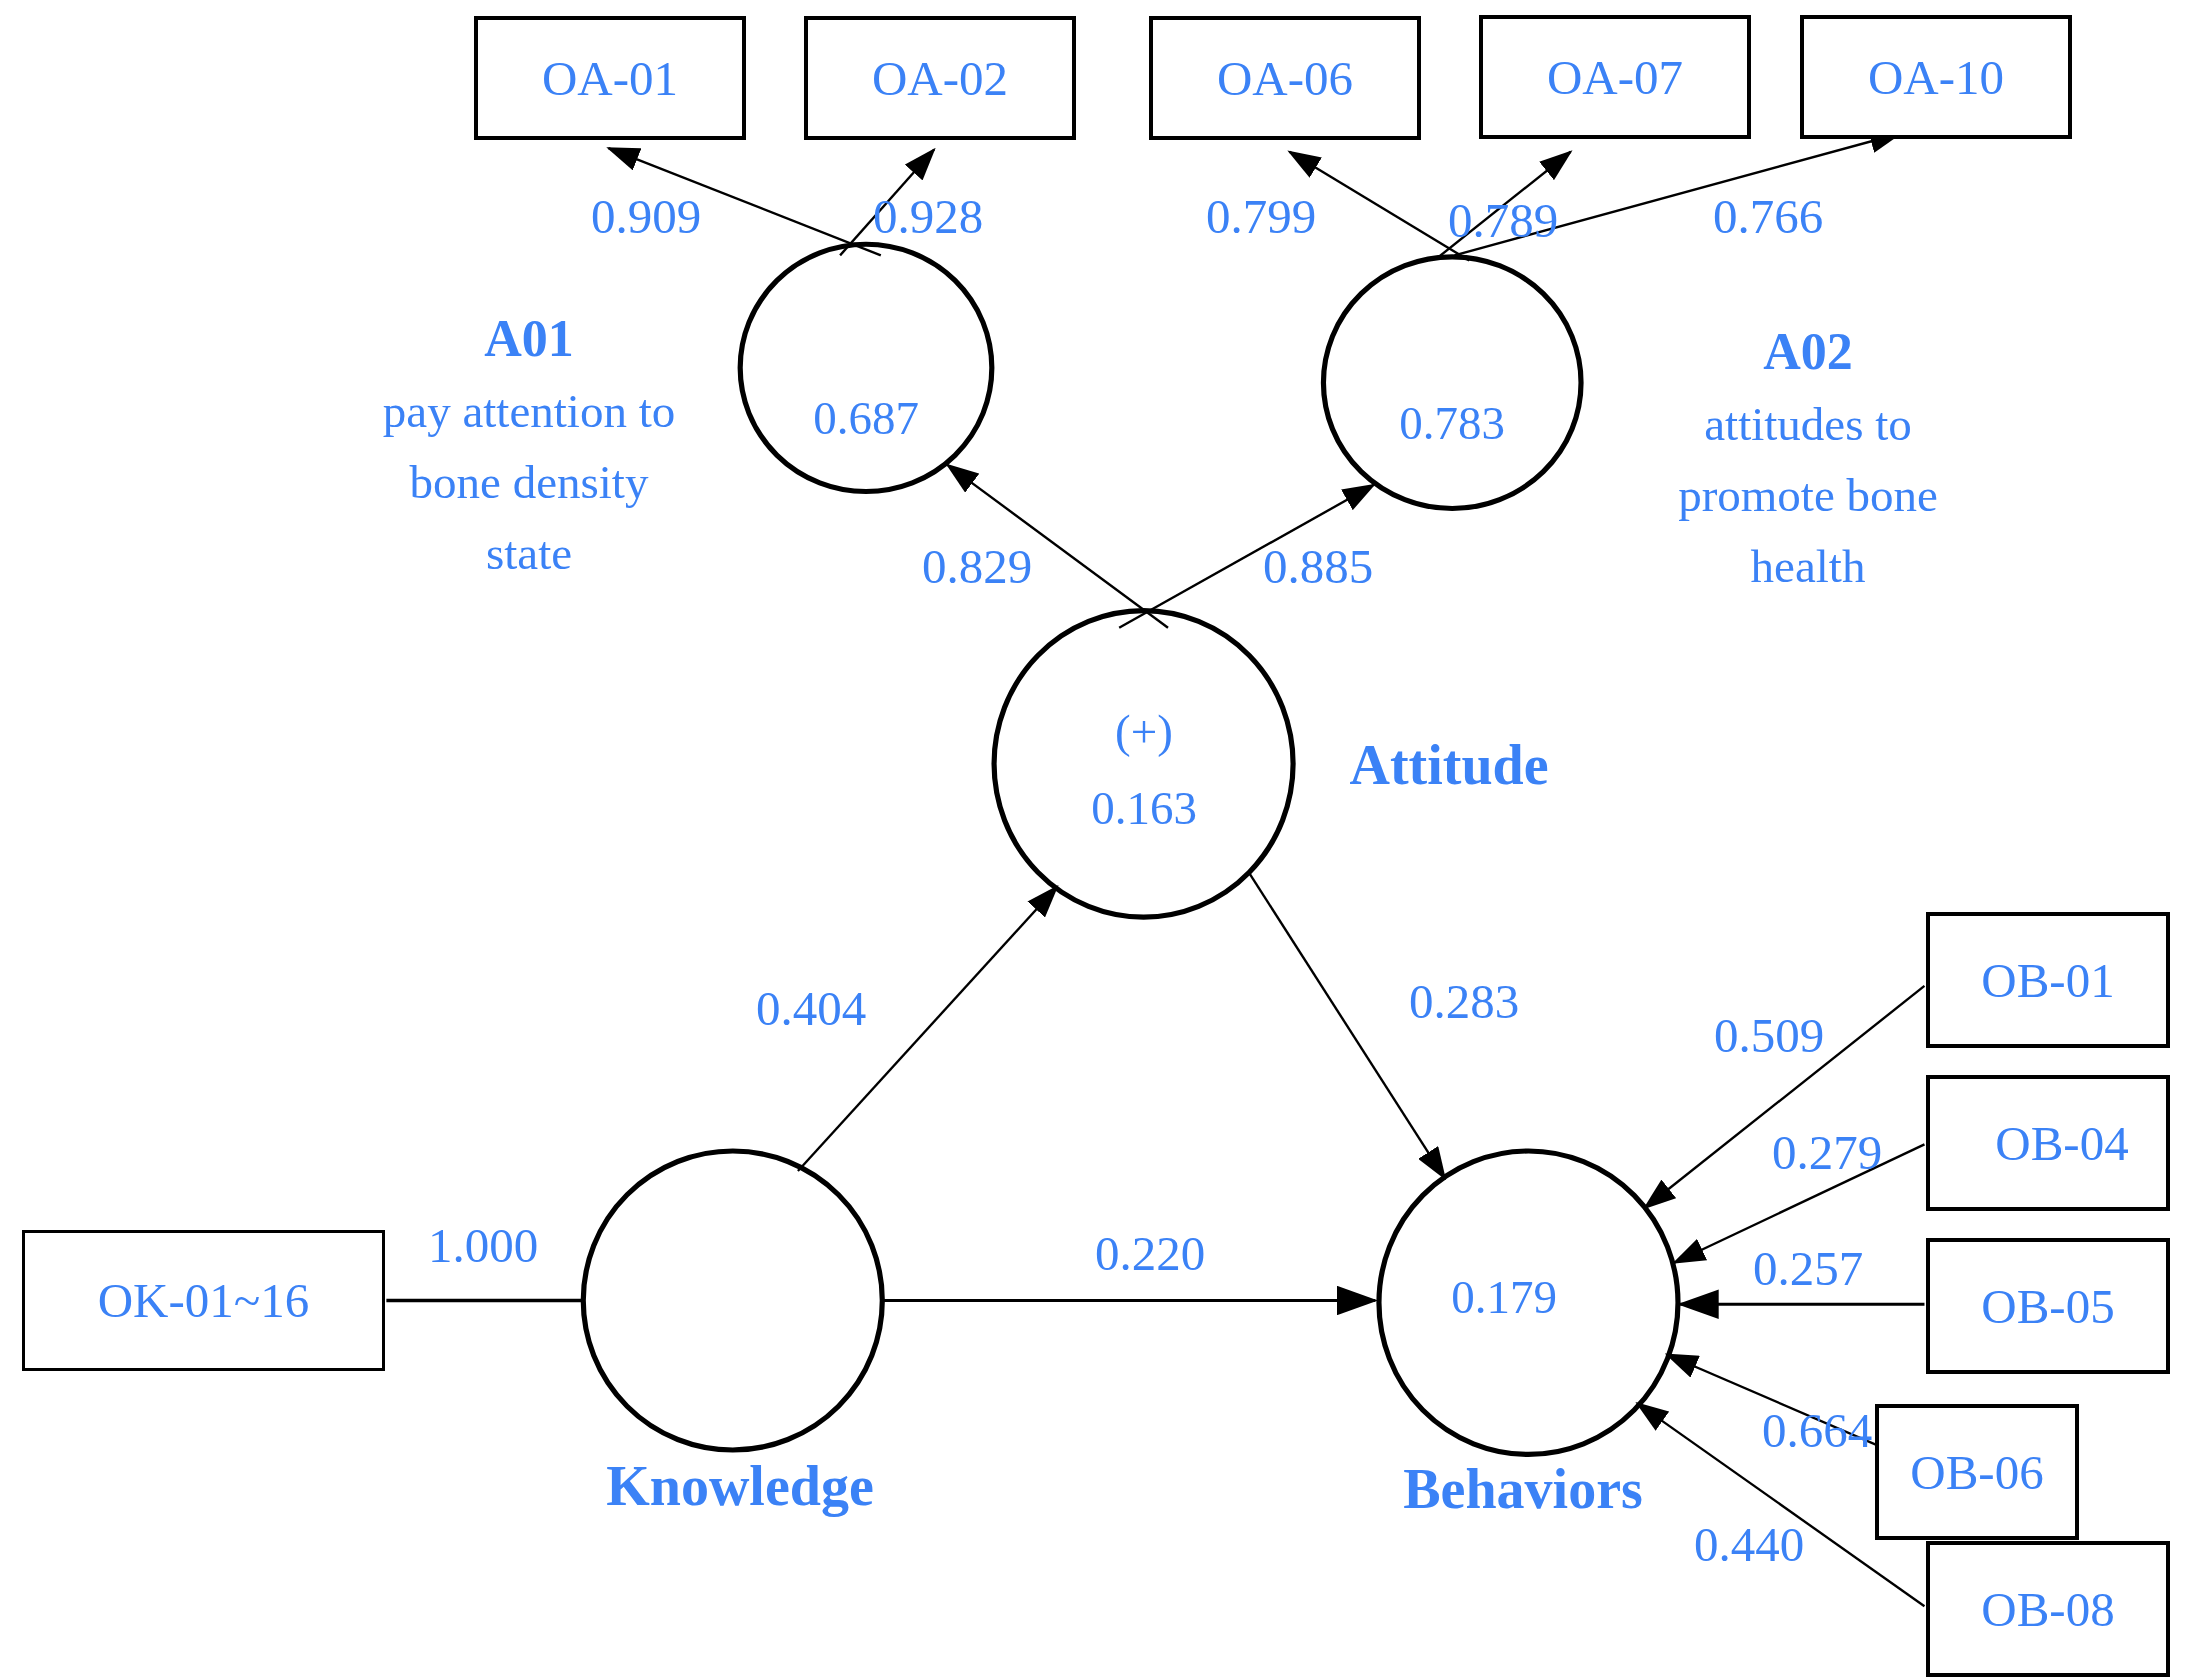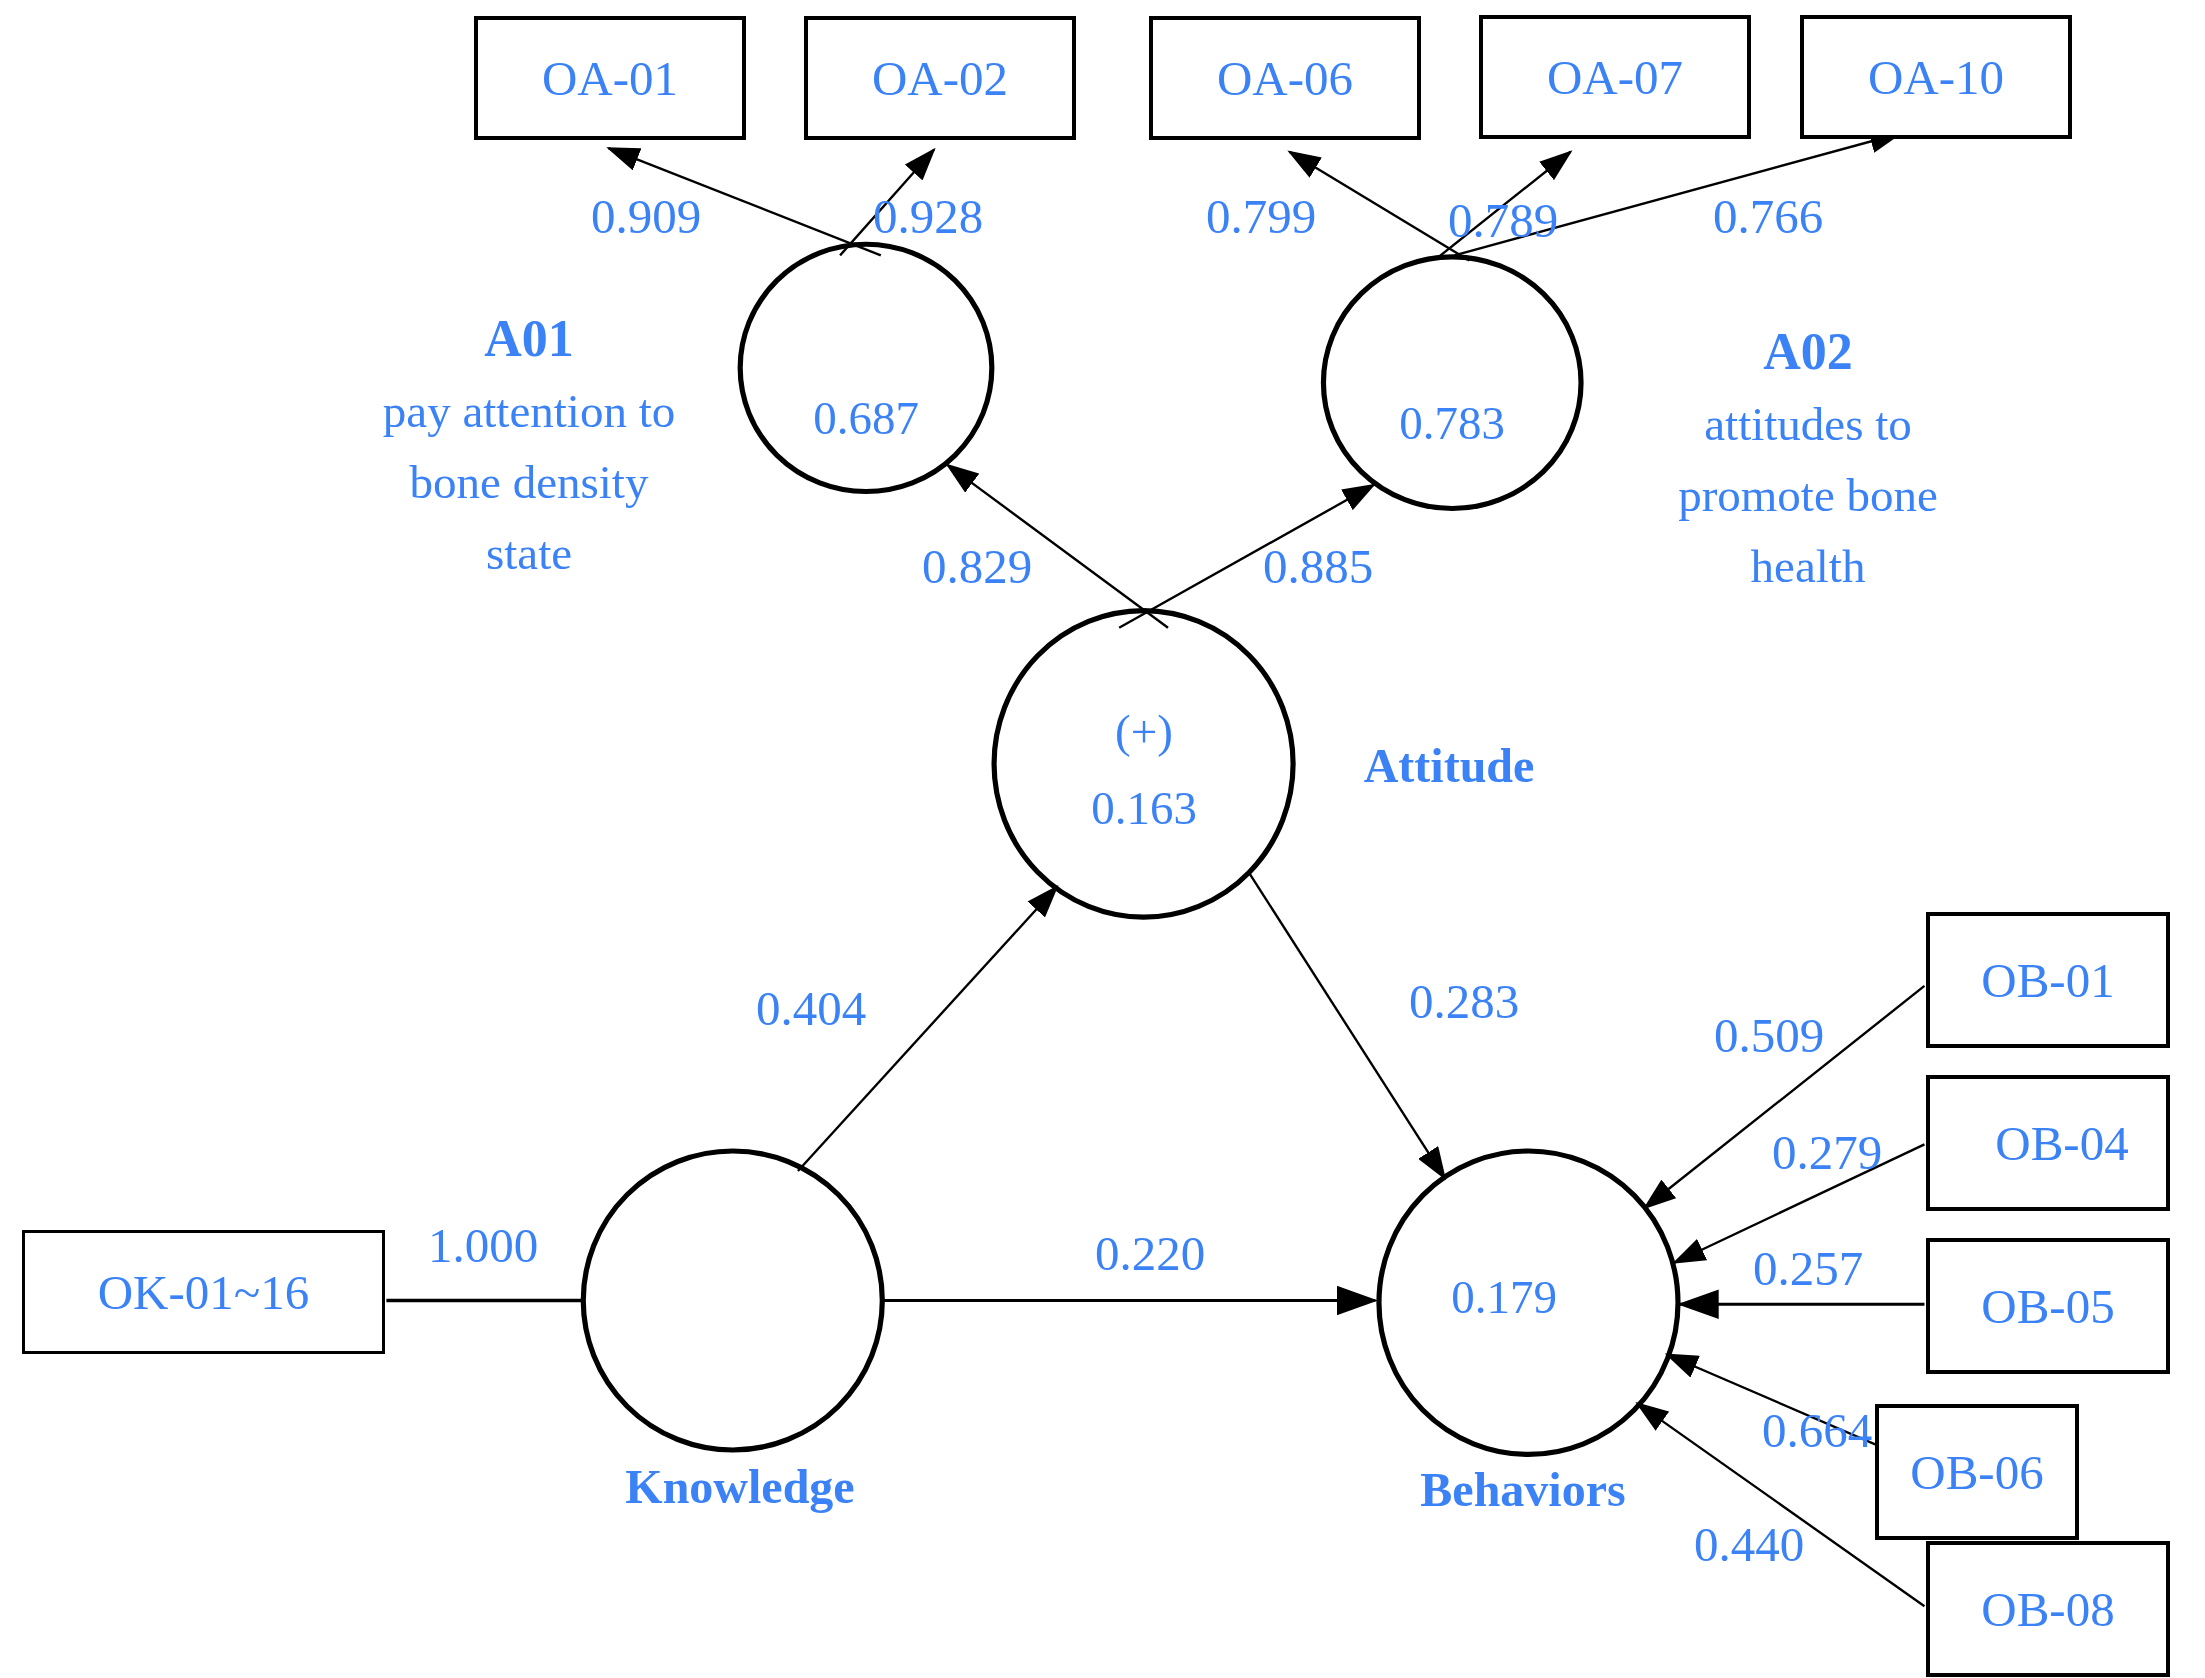--- a/index.html
+++ b/index.html
@@ -28,21 +28,21 @@
   }
   .latent-value{
     position:absolute;
     transform:translate(-50%,-50%);
     font-size:47px;
     white-space:nowrap;
   }
   .construct-name{
     position:absolute;
     transform:translate(-50%,-50%);
-    font-size:48px;
+    font-size:56px;
     font-weight:bold;
     white-space:nowrap;
   }
   .side-label{position:absolute;text-align:center;transform:translate(-50%,0);}
   .side-label .code{font-size:52px;font-weight:bold;line-height:74px;}
   .side-label .line{font-size:47px;line-height:71px;white-space:nowrap;}
 </style>
 </head>
 <body>
 
@@ -93,21 +93,21 @@
   <div class="box" style="left:1149px;top:16.3px;width:272px;height:124px;">
     <span>OA-06</span>
   </div>
   <div class="box" style="left:1479px;top:15px;width:272px;height:124px;">
     <span>OA-07</span>
   </div>
   <div class="box" style="left:1800px;top:15px;width:272px;height:124px;">
     <span>OA-10</span>
   </div>
 
-  <div class="box" style="left:22px;top:1230px;width:363px;height:124px;border-width:3.7px;">
+  <div class="box" style="left:22px;top:1230px;width:363px;height:141px;border-width:3.7px;">
     <span>OK-01~16</span>
   </div>
 
   <div class="box" style="left:1926px;top:912px;width:244px;height:136px;">
     <span>OB-01</span>
   </div>
   <div class="box" style="left:1926px;top:1075px;width:244px;height:136px;padding-left:28px;">
     <span>OB-04</span>
   </div>
   <div class="box" style="left:1926px;top:1238px;width:244px;height:136px;">

